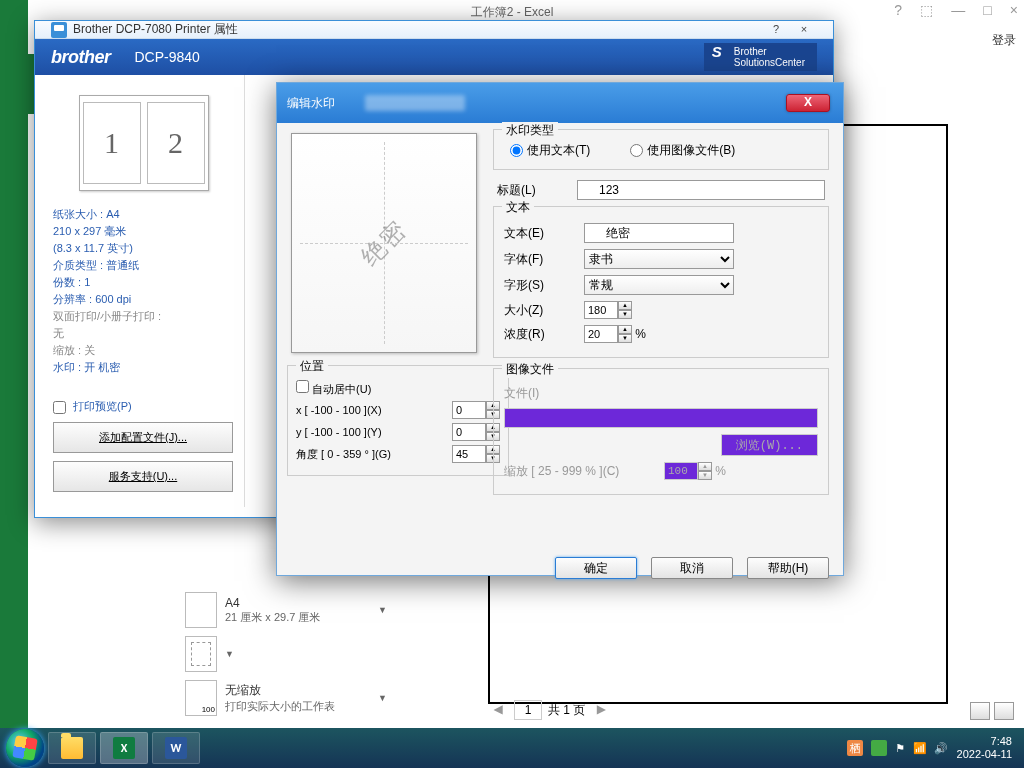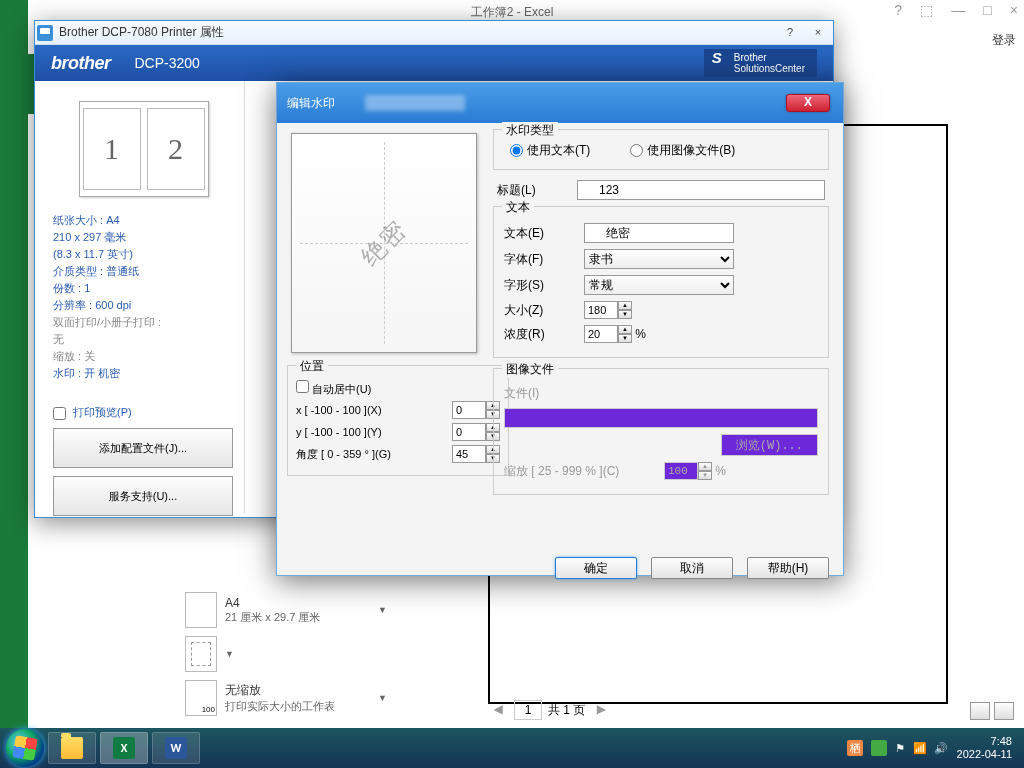--- a/index.html
+++ b/index.html
@@ -25,39 +25,39 @@
 .setting-icon { width: 32px; height: 36px; border: 1px solid #bbb; background: #fff; position: relative; flex-shrink: 0; }
 .setting-icon.margins::before { content:''; position:absolute; left:5px; top:5px; right:5px; bottom:5px; border:1px dashed #999; }
 .setting-icon.scale .sub { position:absolute; right:1px; bottom:1px; font-size:8px; }
 .setting-text { flex: 1; overflow: hidden; }
 .setting-text .line1 { font-size: 12px; color: #333; white-space: nowrap; overflow: hidden; text-overflow: ellipsis; }
 .setting-text .line2 { font-size: 11px; color: #666; white-space: nowrap; overflow: hidden; text-overflow: ellipsis; }
 .setting-drop { color: #666; font-size: 9px; }
 
 
 .props-win { position: absolute; left: 34px; top: 20px; width: 800px; height: 498px; background: #fff; border: 1px solid #3a8fd8; box-shadow: 0 5px 24px rgba(0,0,0,.45); }
-.props-title { height: 24px; background: linear-gradient(#f8fbff,#e6f0fb); border-bottom: 1px solid #cde; display: flex; align-items: center; padding: 0 2px; font-size: 12px; color: #333; }
+.props-title { height: 18px; background: linear-gradient(#f8fbff,#e6f0fb); border-bottom: 1px solid #cde; display: flex; align-items: center; padding: 0 16px; font-size: 12px; color: #333; }
 .props-title .picon { width: 16px; height: 16px; background: #3a8fd8; margin-right: 6px; border-radius: 2px; position:relative; }
 .props-title .picon::before{content:'';position:absolute;left:3px;top:3px;width:10px;height:6px;background:#fff;border-radius:1px;}
 .props-title .win-btns { margin-left: auto; display: flex; gap: 2px; }
 .props-title .win-btns span { width: 26px; height: 18px; text-align: center; line-height: 16px; font-size: 11px; color: #444; }
 .brother-bar { height: 36px; background: linear-gradient(#2a6ac4,#1e4fa4); display: flex; align-items: center; padding: 0 16px; color: #fff; font-size: 14px; }
 .brother-logo { font-weight: bold; font-style: italic; font-size: 18px; margin-right: 24px; letter-spacing: -0.5px; }
 .solutions { margin-left: auto; background: #1a4590; padding: 3px 12px 3px 30px; font-size: 10px; line-height: 11px; position: relative; }
 .solutions::before { content:'S'; position:absolute; left:8px; top:3px; font-size:15px; font-style:italic; font-weight:bold; }
 
 .props-body { display: flex; height: calc(100% - 64px); }
 .props-left { width: 210px; padding: 12px 10px 10px 18px; border-right: 1px solid #ddd; font-size: 11px; color: #2a5db0; }
 .thumb12 { width: 130px; height: 96px; border: 1px solid #aaa; margin: 8px auto 16px; display: flex; box-shadow: 1px 1px 2px #ccc; }
 .thumb12 .pg { flex:1; border:1px solid #bbb; margin:6px 3px; display:flex; align-items:center; justify-content:center; font-size:30px; color:#666; font-family: serif; }
 .props-left .info-line { margin: 2px 0; }
 .props-left .gray { color: #888; }
 .props-left .chk-row { margin-top: 24px; }
 .props-left input[type=checkbox]{ vertical-align:middle; margin-right:4px; }
-.props-left .btn { width: 180px; height: 40px; margin-top: 8px; background: linear-gradient(#fdfdfd,#e6e6e6); border:1px solid #999; font-size:11px; cursor:pointer; }
+.props-left .btn { width: 180px; height: 31px; margin-top: 8px; background: linear-gradient(#fdfdfd,#e6e6e6); border:1px solid #999; font-size:11px; cursor:pointer;text-decoration:underline; }
 
 
 .wm-dlg { position: absolute; left: 276px; top: 82px; width: 568px; height: 494px; background: #f4f4f4; border: 1px solid #6fa8dc; box-shadow: 0 5px 28px rgba(0,0,0,.55); z-index: 10; }
 .wm-title { height: 40px; background: linear-gradient(#4a9de8,#2a7cd4); display:flex; align-items:center; padding: 0 13px 0 10px; color:#fff; font-size:12px; }
 .wm-title .blur { width: 100px; height: 16px; background: rgba(255,255,255,.35); margin-left: 30px; filter: blur(2px); border-radius: 2px; }
 .wm-title .close { margin-left:auto; width:44px; height:18px; background: linear-gradient(#e67,#c23); border:1px solid #a12; border-radius:3px; text-align:center; line-height:15px; font-weight:bold; box-shadow: 0 0 3px rgba(0,0,0,.3); cursor:pointer; }
 .wm-body { padding: 10px 14px 8px; position: relative; height: calc(100% - 26px); }
 .wm-preview { position:absolute; left:14px; top:10px; width: 186px; height: 220px; background: linear-gradient(#fff,#f6f6f6); border:1px solid #999; box-shadow: 1px 1px 3px #bbb; }
 .wm-preview::before, .wm-preview::after { content:''; position:absolute; background:#ddd; }
 .wm-preview::before { left:50%; top:8px; bottom:8px; width:1px; border-left:1px dashed #ccc; background:none; }
@@ -172,21 +172,21 @@
   <div class="props-title">
     <span class="picon"></span>
     <span>Brother DCP-7080 Printer 属性</span>
     <div class="win-btns">
       <span>?</span>
       <span>×</span>
     </div>
   </div>
   <div class="brother-bar">
     <span class="brother-logo">brother</span>
-    <span>DCP-3200</span>
+    <span>DCP-9840</span>
     <div class="solutions">
       <div>Brother</div>
       <div>SolutionsCenter</div>
     </div>
   </div>
   <div class="props-body">
     <div class="props-left">
       <div class="thumb12">
         <div class="pg">1</div>
         <div class="pg">2</div>

